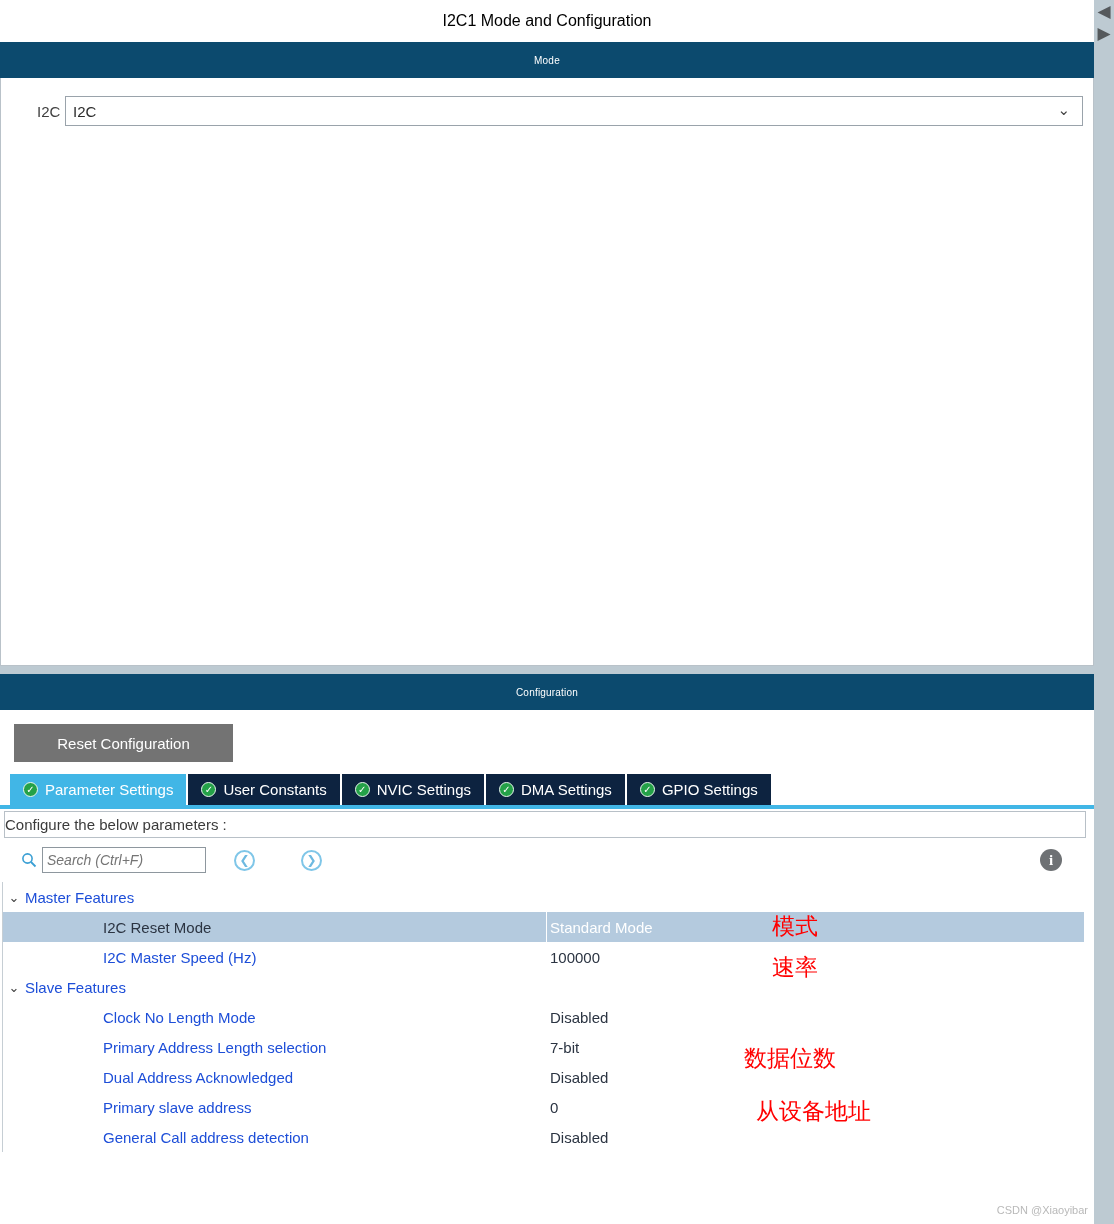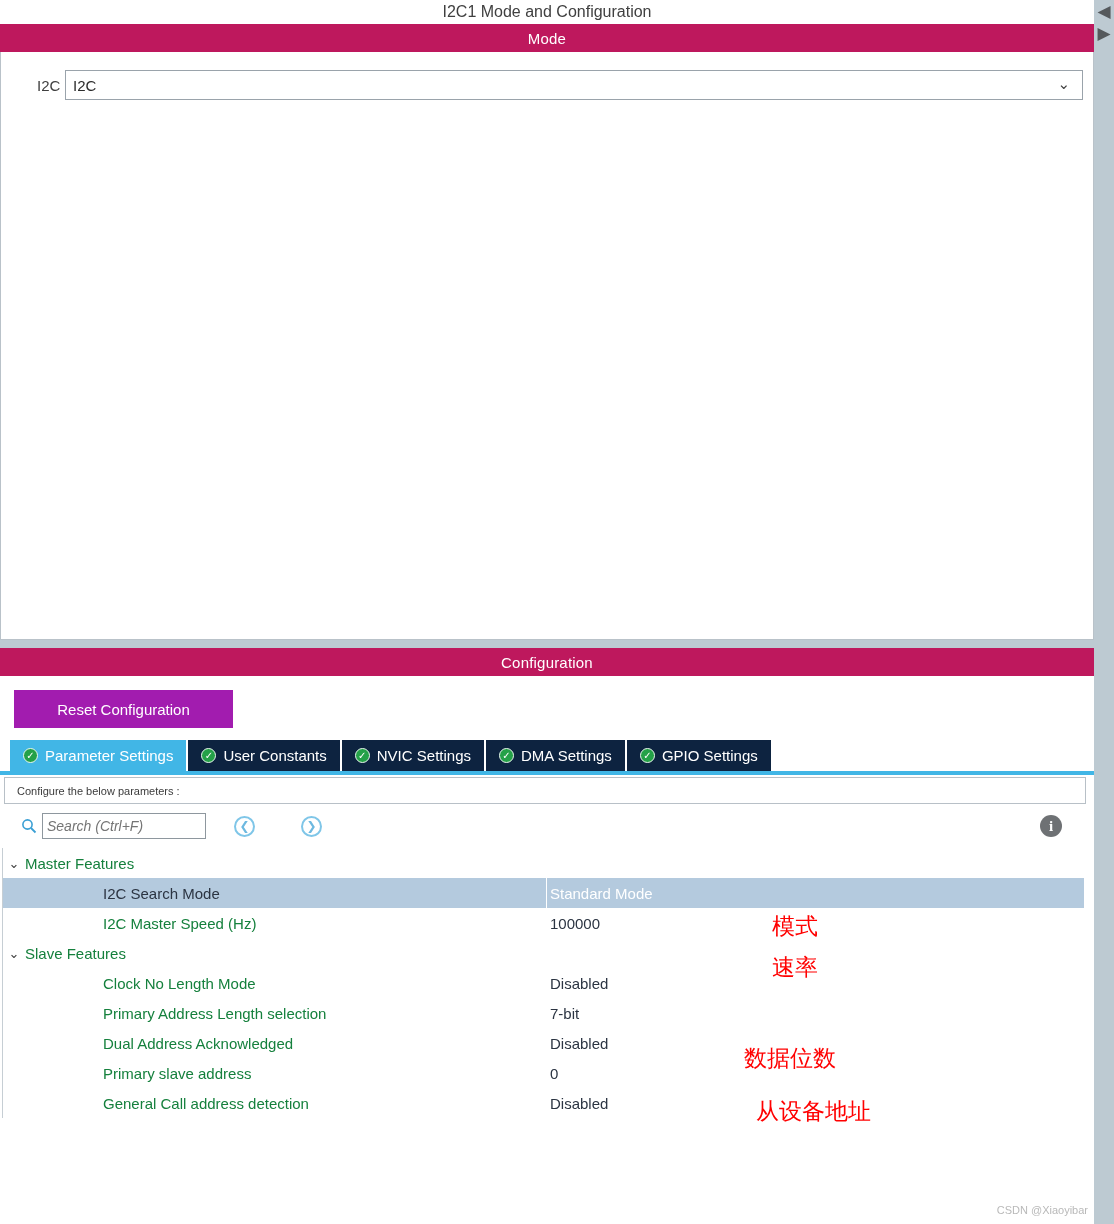--- a/index.html
+++ b/index.html
@@ -46,38 +46,38 @@
   
   .content {
     position: absolute;
     top: 0; left: 0;
     width: 1094px;
     height: 1224px;
   }
 
   
   .page-title {
-    height: 24px;
+    height: 42px;
     display: flex;
     align-items: center;
     justify-content: center;
     font-size: 16px;
-    color: #404040;
+    color: #000000;
     background: #ffffff;
   }
 
   
   .section-bar {
-    height: 28px;
-    background: #be185d;
-    color: #ffffff;
-    display: flex;
-    align-items: center;
-    justify-content: center;
-    font-size: 15px;
+    height: 36px;
+    background: #0c4a6e;
+    color: #ffffff;
+    display: flex;
+    align-items: center;
+    justify-content: center;
+    font-size: 10px;
     letter-spacing: 0.2px;
   }
 
   
   .mode-panel {
     position: relative;
     height: 588px;
     background: #ffffff;
     border: 1px solid #b9c2c9;
     border-top: none;
@@ -127,21 +127,21 @@
     padding: 0;
   }
 
   .reset-wrap {
     padding: 14px 0 0 14px;
     height: 64px;
   }
   .reset-btn {
     width: 219px;
     height: 38px;
-    background: #a21caf;
+    background: #737373;
     border: none;
     color: #ffffff;
     font-size: 15px;
     font-family: "Liberation Sans", sans-serif;
     cursor: pointer;
     text-align: center;
   }
 
   
   .tabbar {
@@ -187,22 +187,22 @@
   }
 
   
   .instruct {
     margin: 2px 8px 0 4px;
     height: 27px;
     border: 1px solid #b8c0c7;
     background: #ffffff;
     display: flex;
     align-items: center;
-    padding-left: 12px;
-    font-size: 11px;
+    padding-left: 0;
+    font-size: 15px;
     color: #3b3b3b;
   }
 
   
   .search-row {
     display: flex;
     align-items: center;
     height: 44px;
     padding-left: 20px;
     position: relative;
@@ -281,21 +281,21 @@
 
   .t-chev {
     width: 22px;
     text-align: center;
     font-size: 13px;
     color: #3b3b3b;
     flex: 0 0 22px;
   }
   .t-name {
     flex: 0 0 auto;
-    color: #15803d;
+    color: #1d4ed8;
   }
   .tree-row.group .t-name { padding-left: 0px; }
   .tree-row.leaf .t-name { padding-left: 78px; }
   .t-value {
     position: absolute;
     left: 547px;
     color: #2b3442;
   }
   .tree-row.selected .vdivider {
     position: absolute;
@@ -402,21 +402,21 @@
 
       <div class="tree">
 
         <div class="tree-row group">
           <span class="t-chev">⌄</span>
           <span class="t-name">Master Features</span>
         </div>
 
         <div class="tree-row leaf selected">
           <span class="t-chev"></span>
-          <span class="t-name">I2C Search Mode</span>
+          <span class="t-name">I2C Reset Mode</span>
           <span class="vdivider"></span>
           <span class="t-value">Standard Mode</span>
         </div>
 
         <div class="tree-row leaf">
           <span class="t-chev"></span>
           <span class="t-name">I2C Master Speed (Hz)</span>
           <span class="t-value">100000</span>
         </div>
 

